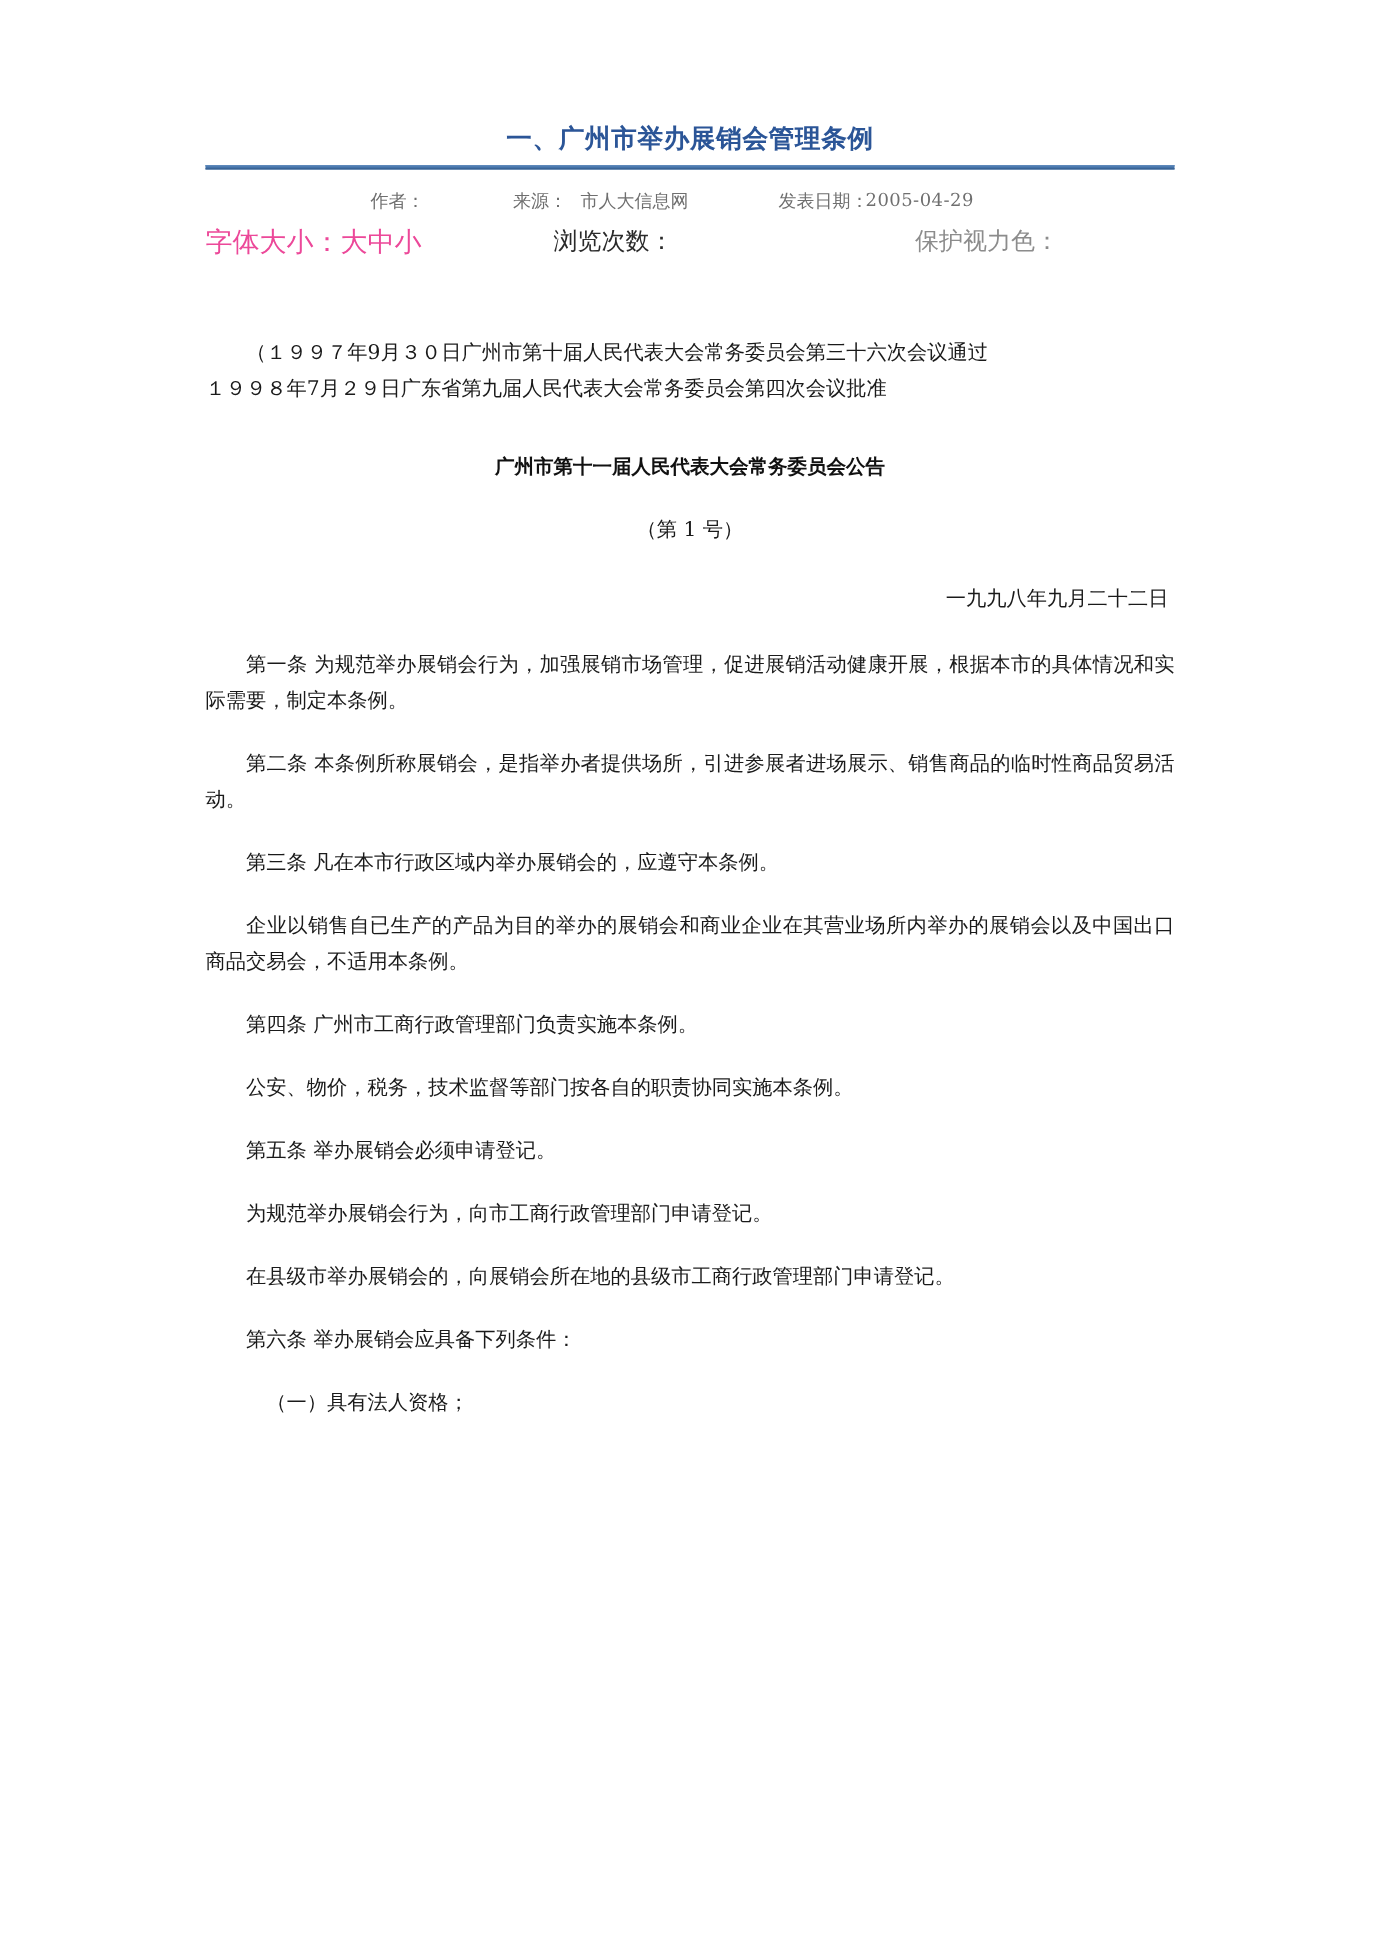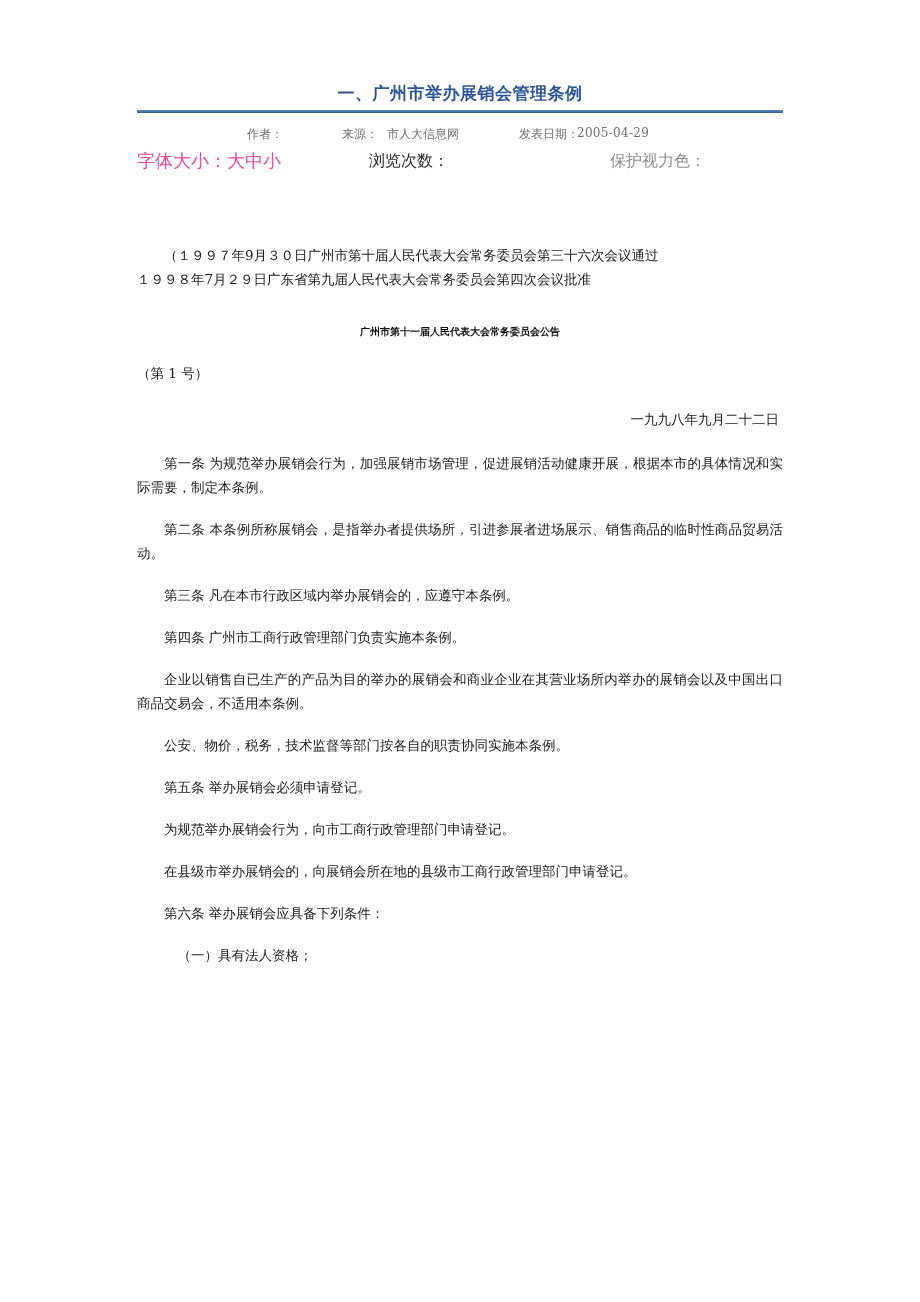--- a/index.html
+++ b/index.html
@@ -96,47 +96,47 @@
     position: absolute;
     left: 473px;
     top: 2px;
     font-size: 16px;
     color: #8c8c8c;
     font-family: Liberation Serif, serif;
   }
 
   
   .body-area {
-    margin-top: 64px;
+    margin-top: 44px;
   }
 
   p.para {
     margin: 0 0 18px 0;
     font-family: "DejaVu Serif", "Liberation Serif", serif;
     font-size: 13.5px;
     line-height: 24px;
     color: #1a1a1a;
     text-align: justify;
     text-justify: inter-ideograph;
   }
   p.indent { text-indent: 2em; }
   p.noindent { text-indent: 0; }
 
   p.center-bold {
     margin: 0 0 16px 0;
     text-align: center;
-    font-size: 10px;
+    font-size: 13px;
     font-weight: bold;
     line-height: 26px;
     color: #111111;
     font-family: "DejaVu Serif", "Liberation Serif", serif;
   }
   p.center-plain {
     margin: 0 0 22px 0;
-    text-align: left;
+    text-align: center;
     font-size: 13.5px;
     line-height: 24px;
     color: #1a1a1a;
     font-family: "DejaVu Serif", "Liberation Serif", serif;
   }
   p.right-date {
     margin: 0 0 20px 0;
     text-align: right;
     font-size: 13.5px;
     line-height: 24px;
@@ -182,22 +182,22 @@
       <p class="center-bold">广州市第十一届人民代表大会常务委员会公告</p>
 
       <p class="center-plain">（第 1 号）</p>
 
 
       <p class="right-date">一九九八年九月二十二日</p>
 
       <p class="para indent">第一条 为规范举办展销会行为，加强展销市场管理，促进展销活动健康开展，根据本市的具体情况和实际需要，制定本条例。</p>
       <p class="para indent">第二条 本条例所称展销会，是指举办者提供场所，引进参展者进场展示、销售商品的临时性商品贸易活动。</p>
       <p class="para indent">第三条 凡在本市行政区域内举办展销会的，应遵守本条例。</p>
+      <p class="para indent">企业以销售自已生产的产品为目的举办的展销会和商业企业在其营业场所内举办的展销会以及中国出口商品交易会，不适用本条例。</p>
       <p class="para indent">第四条 广州市工商行政管理部门负责实施本条例。</p>
-      <p class="para indent">企业以销售自已生产的产品为目的举办的展销会和商业企业在其营业场所内举办的展销会以及中国出口商品交易会，不适用本条例。</p>
       <p class="para indent">公安、物价，税务，技术监督等部门按各自的职责协同实施本条例。</p>
       <p class="para indent">第五条 举办展销会必须申请登记。</p>
       <p class="para indent">为规范举办展销会行为，向市工商行政管理部门申请登记。</p>
       <p class="para indent">在县级市举办展销会的，向展销会所在地的县级市工商行政管理部门申请登记。</p>
       <p class="para indent">第六条 举办展销会应具备下列条件：</p>
       <p class="para sub-item">（一）具有法人资格；</p>
 
     </div>
   </div>
 </div>

